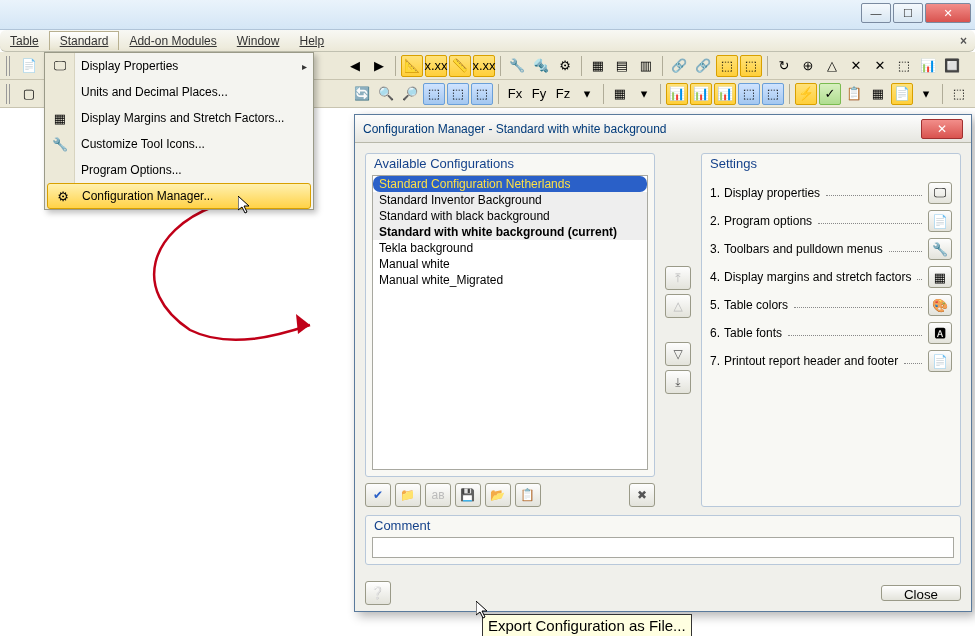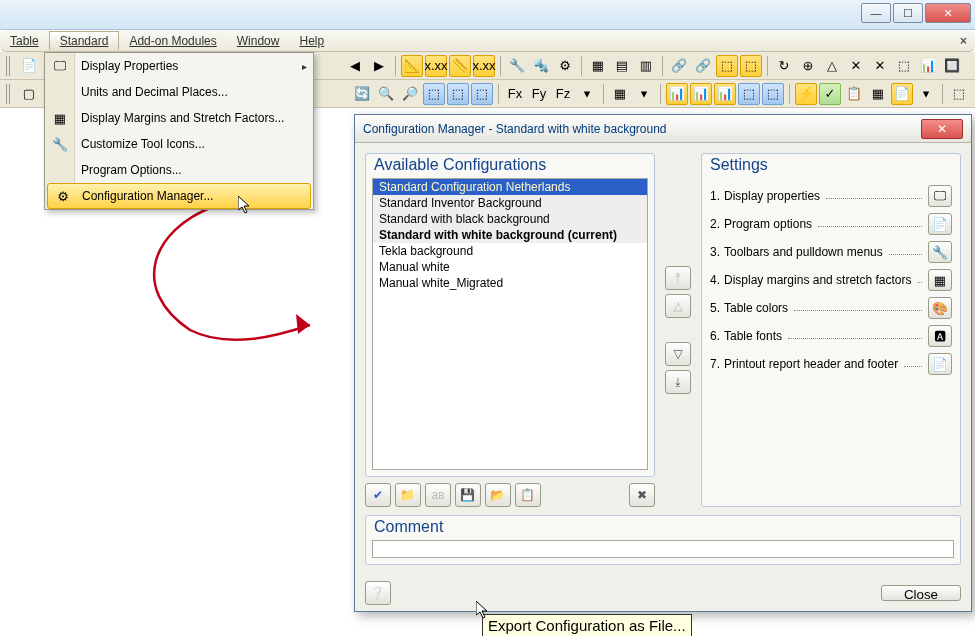--- a/index.html
+++ b/index.html
@@ -163,37 +163,37 @@
 }
 .dlg-top { display:flex; gap:10px; flex:1; }
 .group {
   border:1px solid #b8c8da;
   border-radius:3px;
   background:#f8f8f4;
   display:flex; flex-direction:column;
 }
 .group .group-title {
   color:#15428b;
-  font-size:16px;
+  font-size:13px;
   padding:2px 8px;
 }
 .avail-col { width:290px; display:flex; flex-direction:column; }
 .list-box {
   margin:2px 6px 6px 6px;
   background:#fff;
   border:1px solid #a8a8a0;
   flex:1;
   overflow:auto;
 }
 .list-box .li {
   padding:1px 6px;
   font-size:12px;
   white-space:nowrap;
 }
-.list-box .li.sel { background:#2a60c8; color:#fef9c3; }
+.list-box .li.sel { background:#2a60c8; color:#fde047;border-radius:7px; }
 .list-box .li.highlight-row { background:#eeeeee; }
 .list-box .li.bold { font-weight:bold; }
 .move-btns {
   display:flex; flex-direction:column; gap:4px;
   justify-content:center;
 }
 .small-btn {
   width:26px; height:24px;
   background: linear-gradient(#fdfdfd,#e3e3db);
   border:1px solid #9a9a88;

